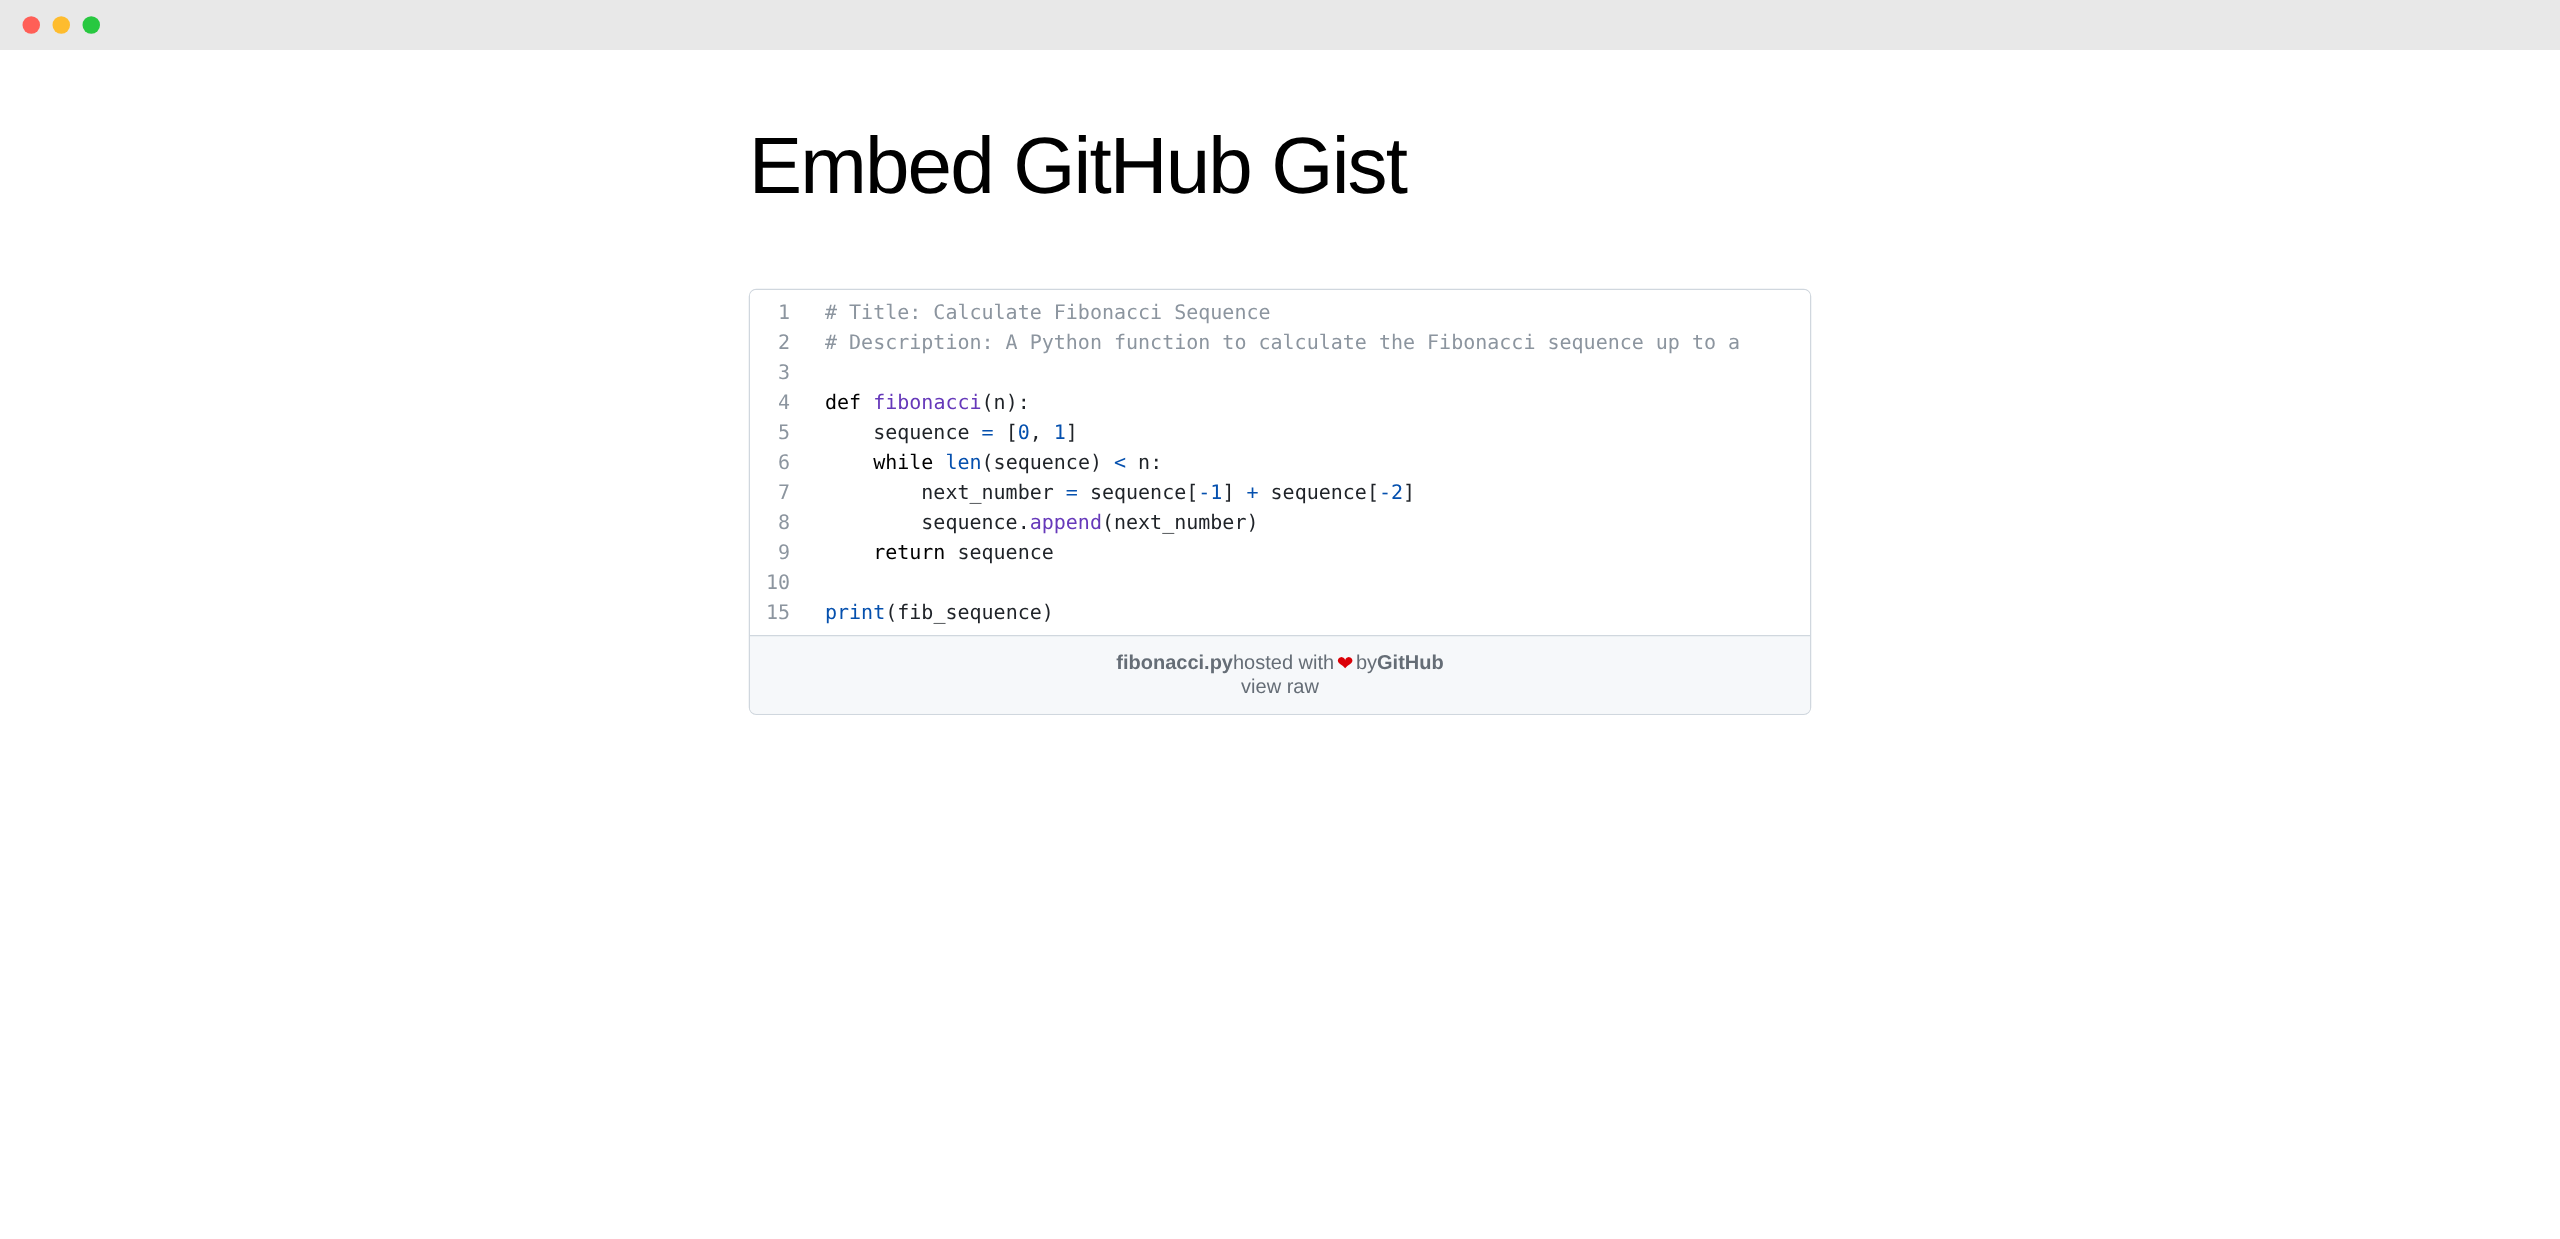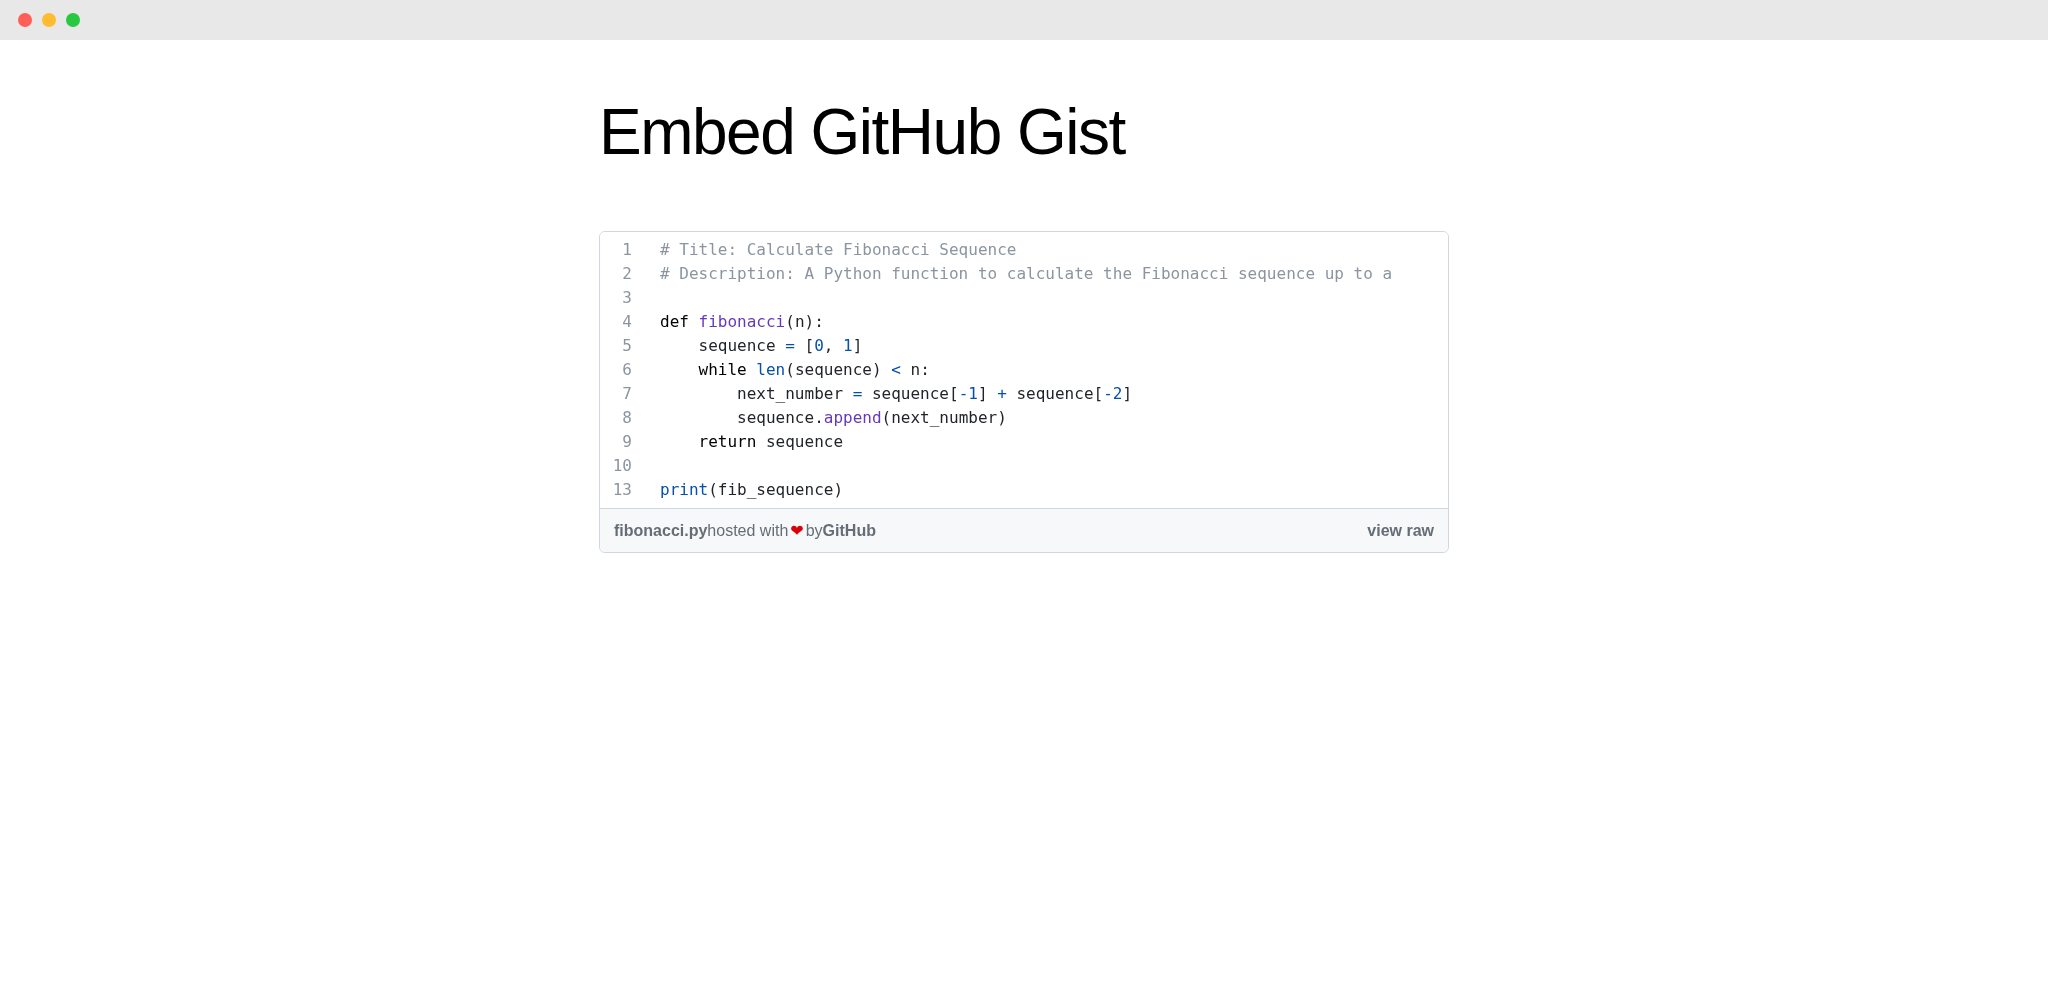--- a/index.html
+++ b/index.html
@@ -94,20 +94,21 @@
 
     .gist-meta {
       background: #f6f8fa;
       border-top: 1px solid #d0d7de;
       padding: 12px 14px;
       font-size: 16px;
       color: #656d76;
       display: flex;
       justify-content: space-between;
       align-items: center;
+      flex-direction: column;
     }
 
     .gist-meta-left {
       display: flex;
       align-items: center;
       gap: 0;
     }
 
     .gist-filename {
       font-weight: 600;
@@ -120,21 +121,21 @@
       padding: 0 2px;
     }
 
     .gist-github {
       font-weight: 700;
       color: #656d76;
       text-decoration: none;
     }
 
     .view-raw {
-      font-weight: 700;
+      font-weight: 400;
       color: #656d76;
       text-decoration: none;
     }
 
     .gist-code-inner {
       padding: 6px 0;
     }
   </style>
 </head>
 <body>
@@ -185,21 +186,21 @@
           </div>
           <div class="code-line">
             <div class="line-number">9</div>
             <div class="line-content"><span class="tok-plain">    </span><span class="tok-keyword">return</span><span class="tok-plain"> sequence</span></div>
           </div>
           <div class="code-line">
             <div class="line-number">10</div>
             <div class="line-content"></div>
           </div>
           <div class="code-line">
-            <div class="line-number">13</div>
+            <div class="line-number">15</div>
             <div class="line-content"><span class="tok-builtin">print</span><span class="tok-plain">(fib_sequence)</span></div>
           </div>
         </div>
     </div>
     <div class="gist-meta">
       <div class="gist-meta-left">
         <a class="gist-filename">fibonacci.py</a>
         <span> hosted with </span>
         <span class="heart">❤</span>
         <span> by </span>

